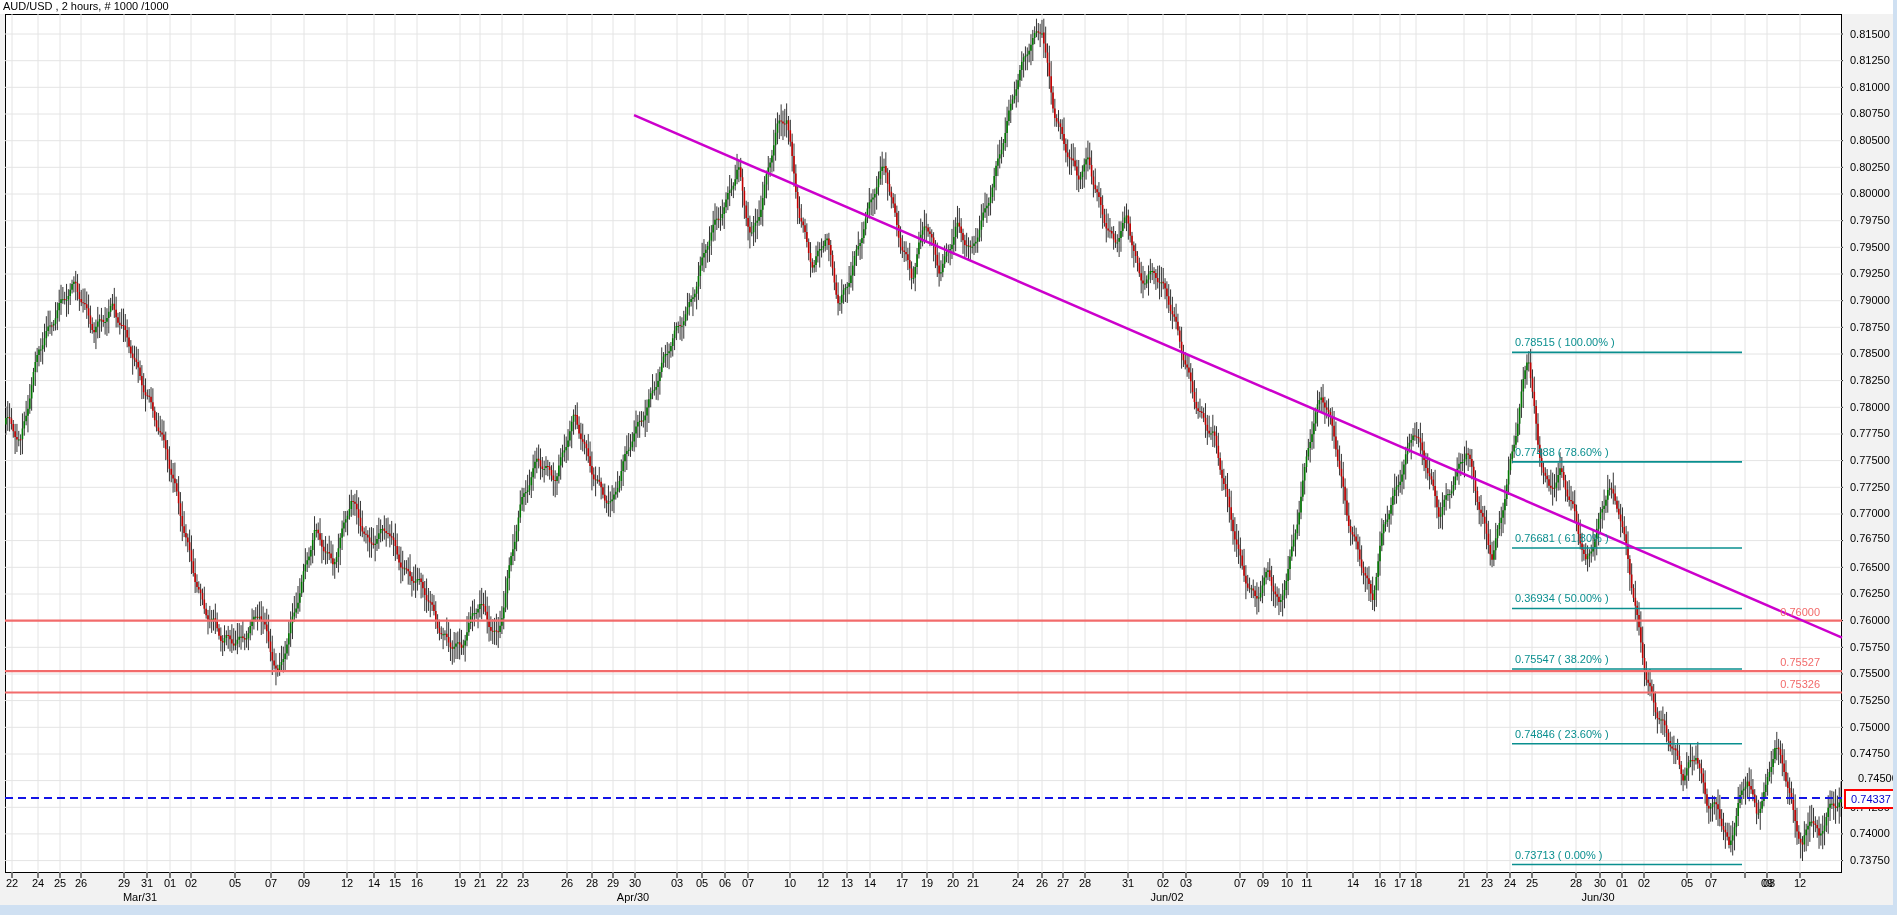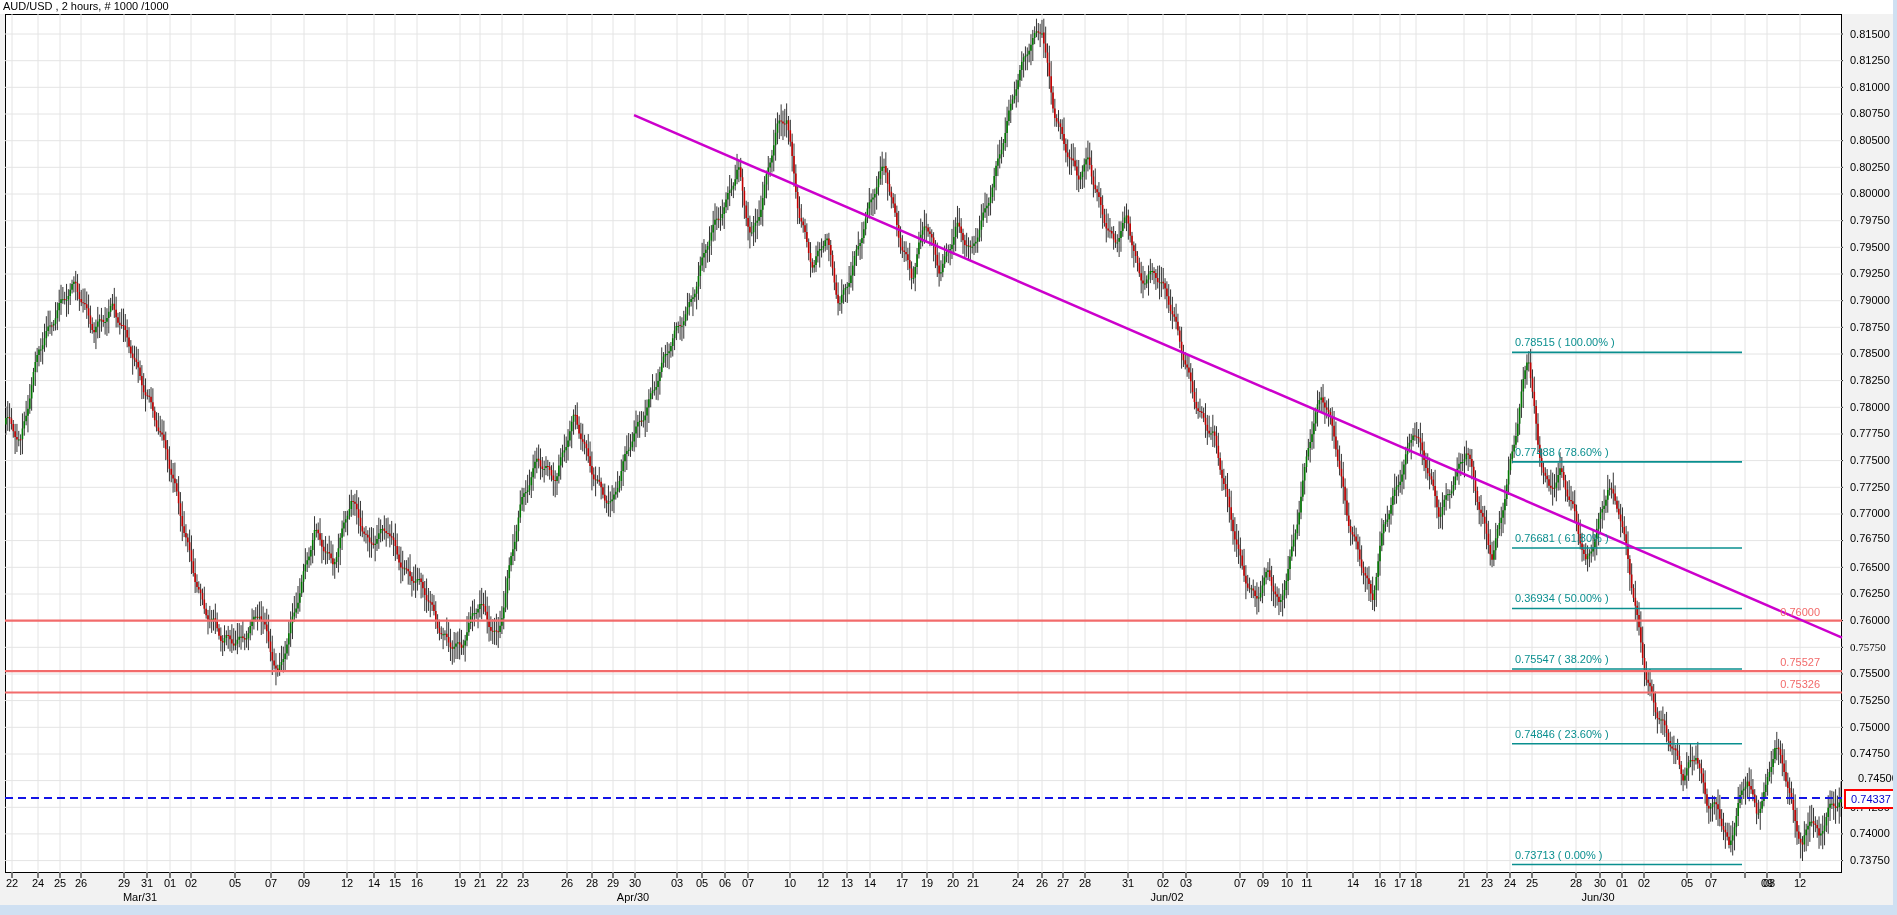--- a/index.html
+++ b/index.html
@@ -95,21 +95,21 @@
       <div class="price-label" style="top: 374.145px;">0.78250</div>
       <div class="price-label" style="top: 400.81px; text-align: right;">0.78000</div>
       <div class="price-label" style="top: 427.475px;">0.77750</div>
       <div class="price-label" style="top: 454.14px;">0.77500</div>
       <div class="price-label" style="top: 480.805px;">0.77250</div>
       <div class="price-label" style="top: 507.47px;">0.77000</div>
       <div class="price-label" style="top: 532px;">0.76750</div>
       <div class="price-label" style="top: 560.8px;">0.76500</div>
       <div class="price-label" style="top: 587.465px;">0.76250</div>
       <div class="price-label" style="top: 614.13px;">0.76000</div>
-      <div class="price-label" style="top: 640.795px; font-family: Liberation Serif, serif;">0.75750</div>
+      <div class="price-label" style="top: 640.795px;">0.75750</div>
       <div class="price-label" style="top: 667.46px;">0.75500</div>
       <div class="price-label" style="top: 694.125px;">0.75250</div>
       <div class="price-label" style="top: 720.79px;">0.75000</div>
       <div class="price-label" style="top: 747.455px;">0.74750</div>
       <div class="price-label" style="top: 772px; margin-left: 8px;">0.74500</div>
       <div class="price-label" style="top: 800.785px;">0.74250</div>
       <div class="price-label" style="top: 827.45px;">0.74000</div>
       <div class="price-label" style="top: 854.115px;">0.73750</div>
     </div>
   <div id="time-axis">

